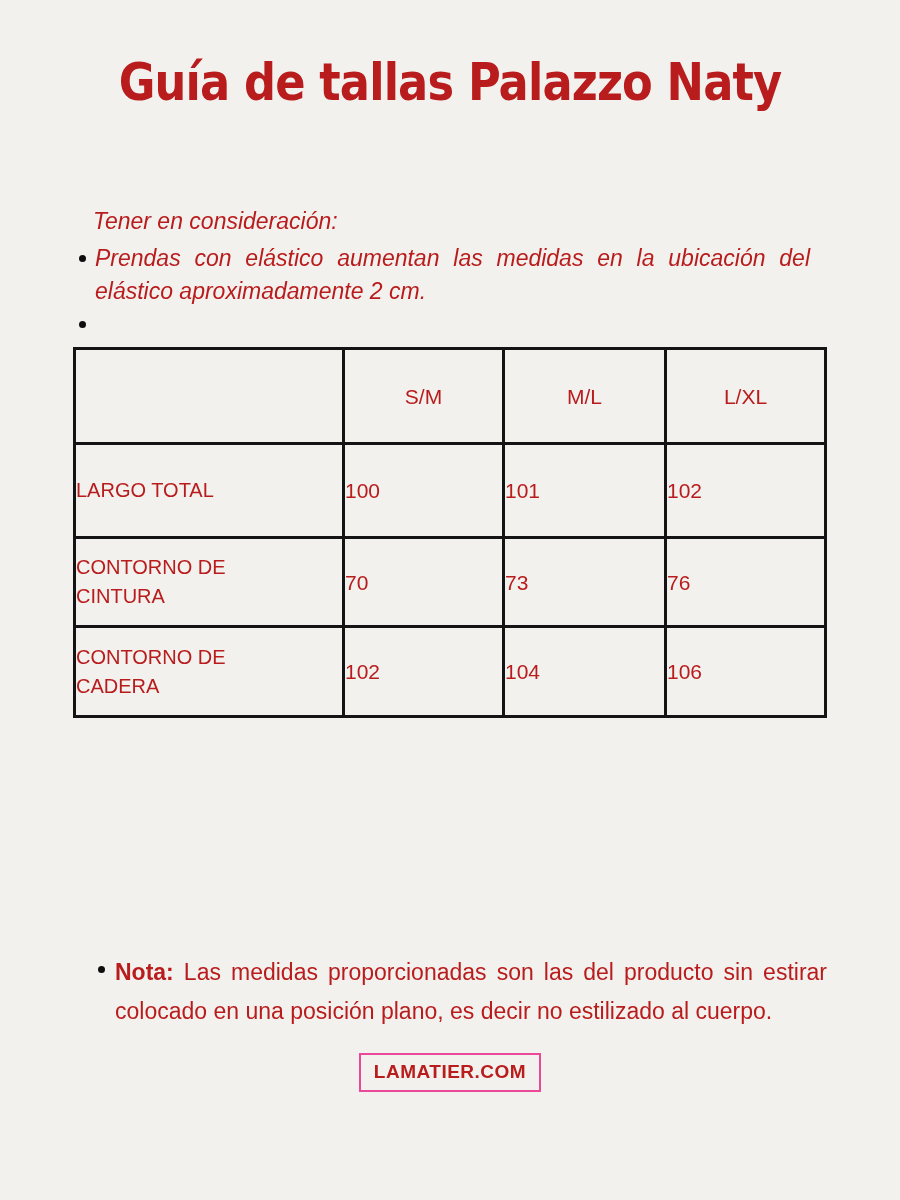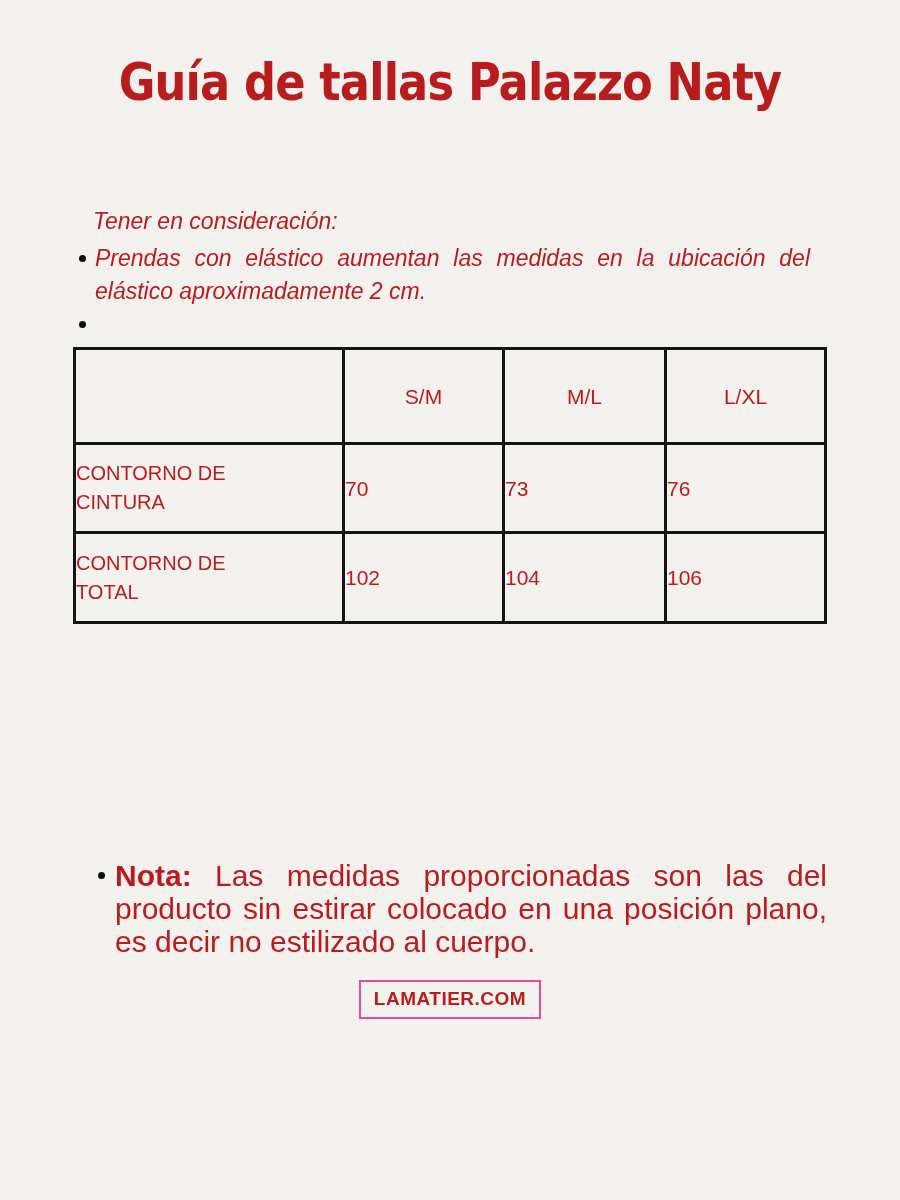--- a/index.html
+++ b/index.html
@@ -65,22 +65,22 @@
   }
   .size-table th { font-size: 21px; }
   .size-table .num { font-size: 21px; }
   .size-table tr.hdr   { height: 95px; }
   .size-table tr.r0    { height: 94px; }
   .size-table tr.r1    { height: 89px; }
   .size-table tr.r2    { height: 90px; }
   .row-label-text { display: inline-block; max-width: 175px; }
   .note-block {
     margin: 235px 73px 0 97px;
-    font-size: 30px;
-    line-height: 33px;
+    font-size: 23px;
+    line-height: 39px;
   }
   .note-item {
     position: relative;
     padding-left: 18px;
     text-align: justify;
     text-justify: inter-word;
   }
   .note-item .dot { top: 13px; }
   .note-label { font-weight: bold; }
   .footer {
@@ -127,31 +127,39 @@
       <col style="width:162px">
       <col style="width:160px">
     </colgroup>
     <tbody>
         <tr class="hdr">
       <th></th>
       <th>S/M</th>
       <th>M/L</th>
       <th>L/XL</th>
     </tr>
+    <tr class="r0">
+      <td>
+        <span class="row-label-text">LARGO TOTAL</span>
+      </td>
+      <td class="num">100</td>
+      <td class="num">101</td>
+      <td class="num">102</td>
+    </tr>
     <tr class="r1">
       <td>
         <span class="row-label-text">CONTORNO DE CINTURA</span>
       </td>
       <td class="num">70</td>
       <td class="num">73</td>
       <td class="num">76</td>
     </tr>
     <tr class="r2">
       <td>
-        <span class="row-label-text">CONTORNO DE TOTAL</span>
+        <span class="row-label-text">CONTORNO DE CADERA</span>
       </td>
       <td class="num">102</td>
       <td class="num">104</td>
       <td class="num">106</td>
     </tr>
   </tbody>
     </table>
 
   <div class="note-block">
     <div class="note-item">

